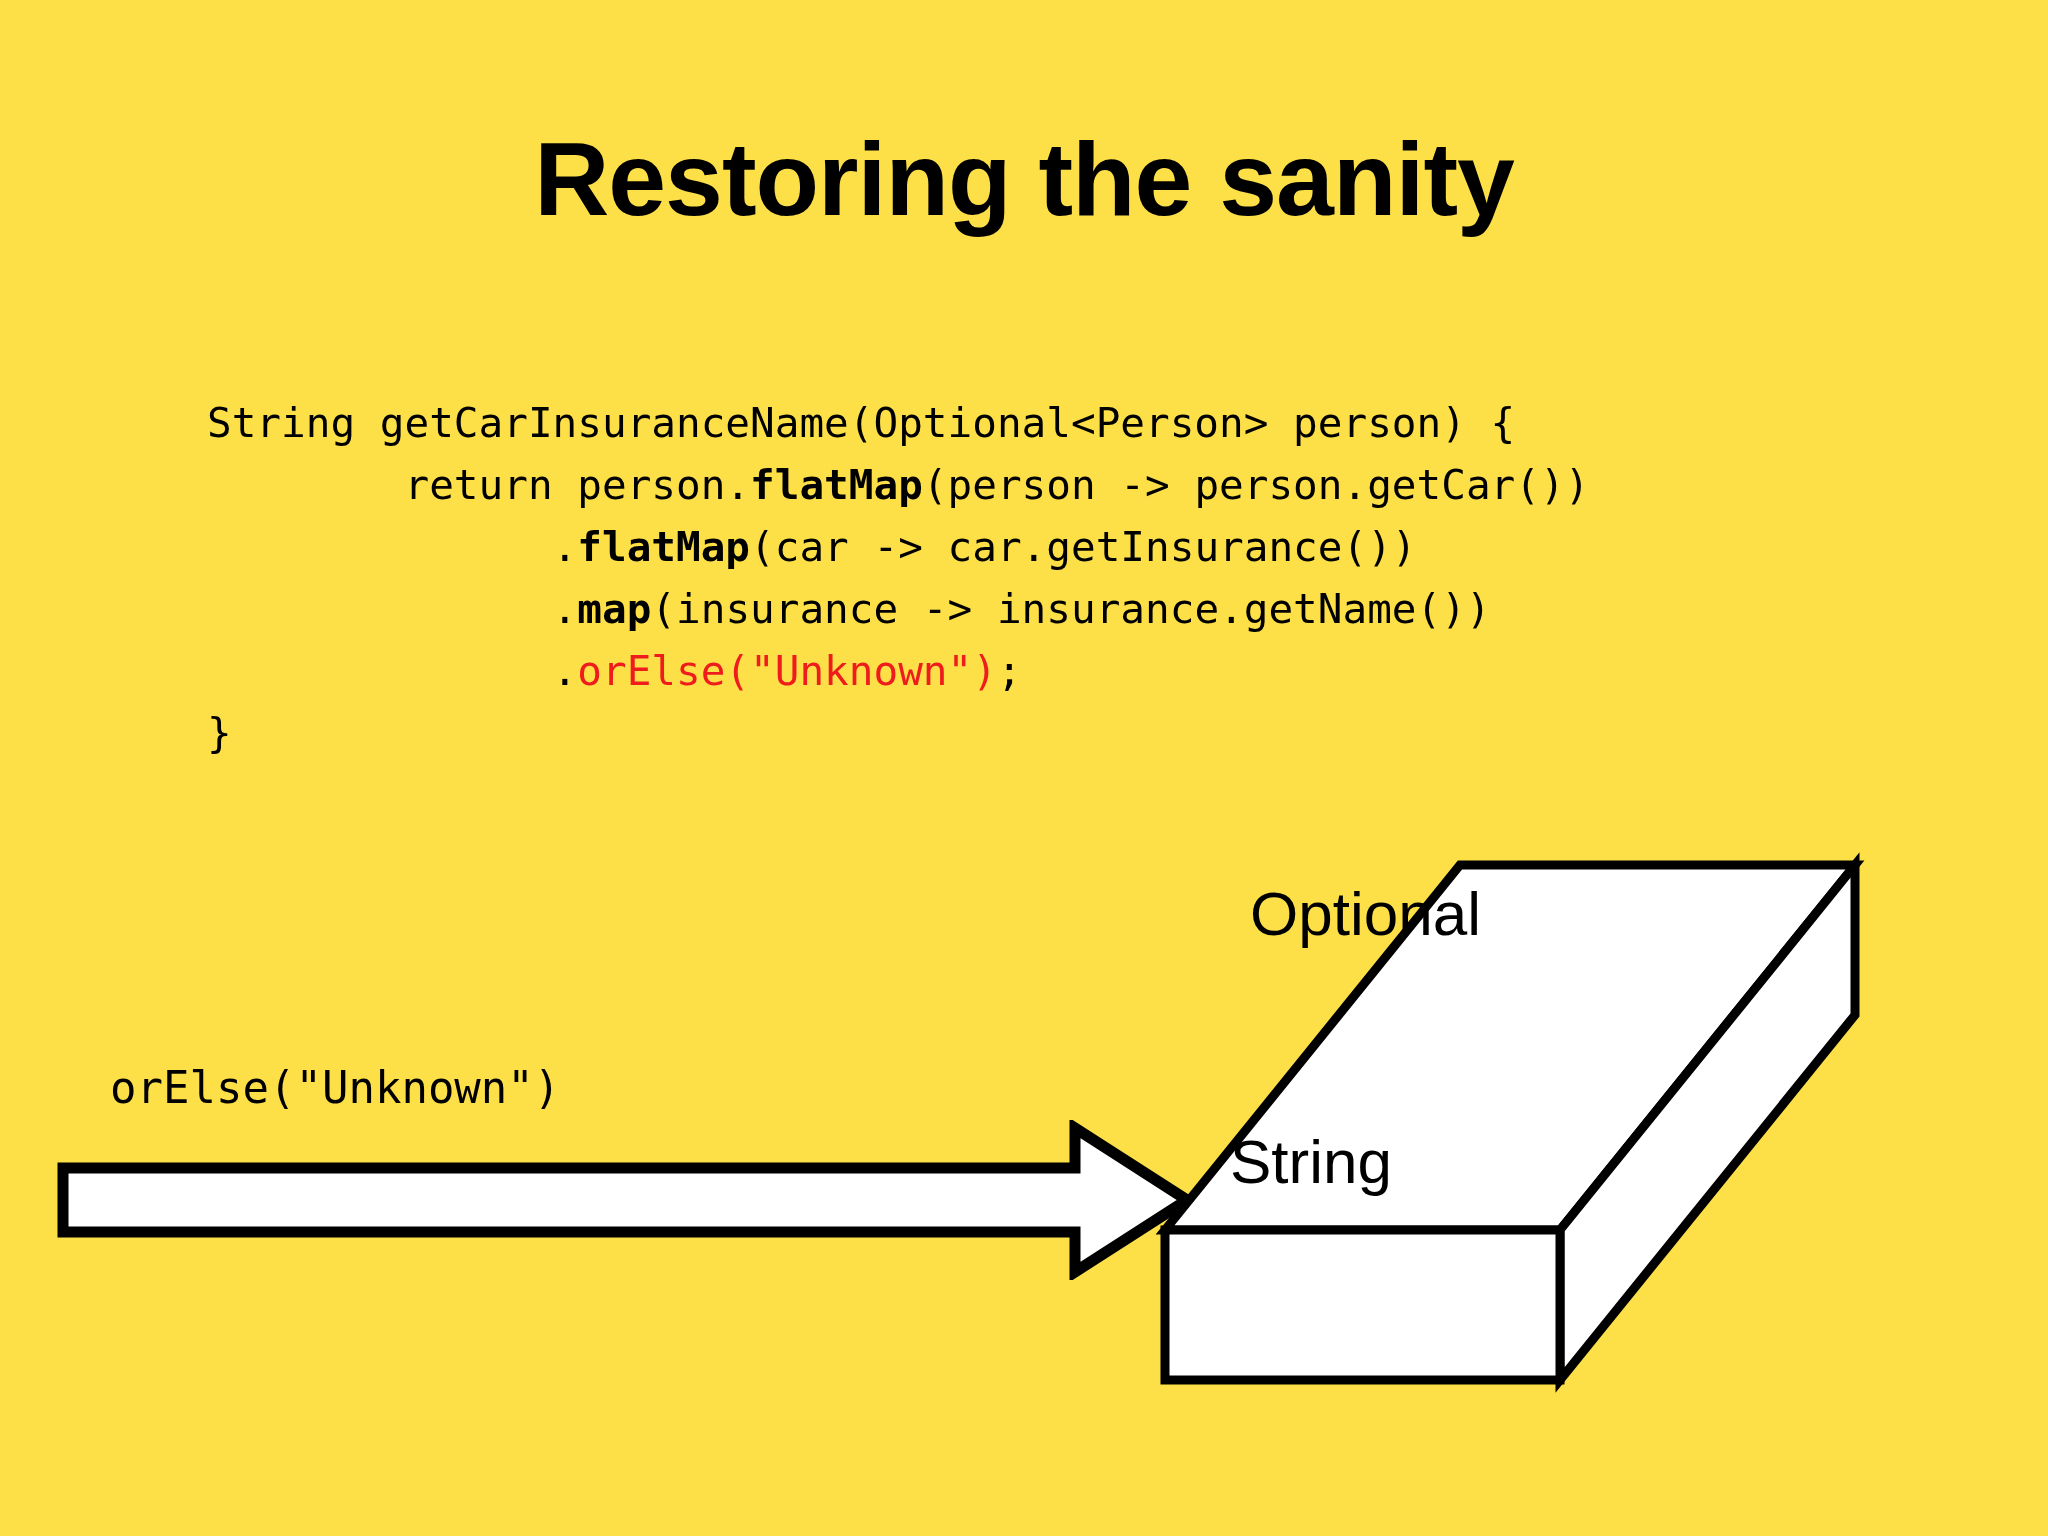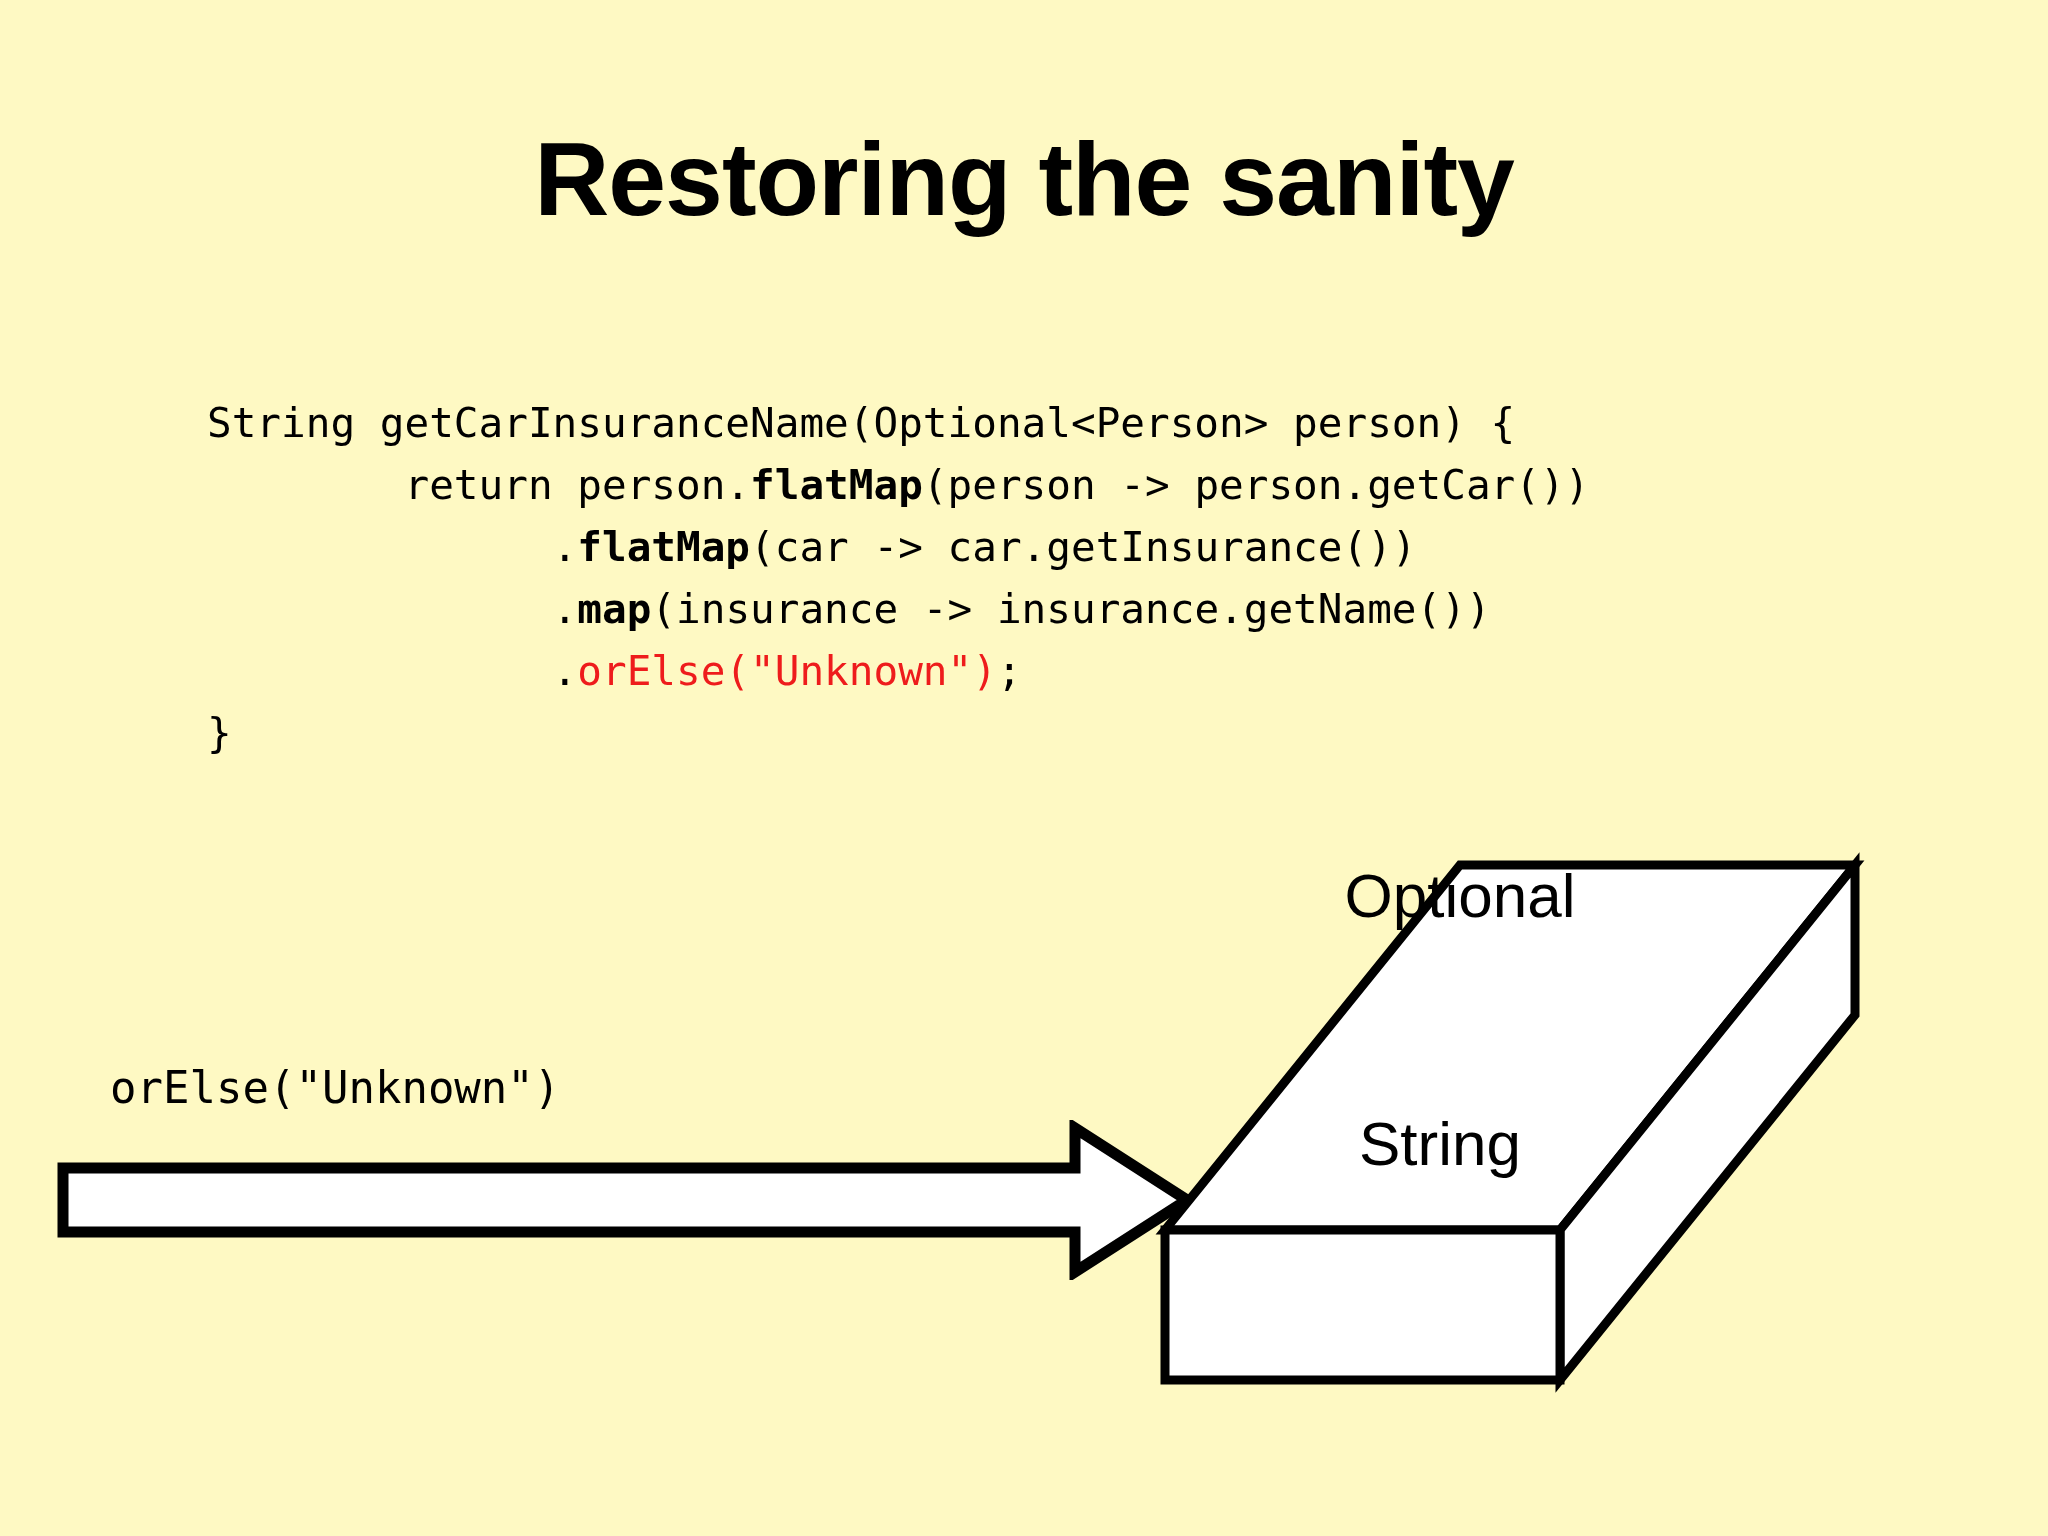--- a/index.html
+++ b/index.html
@@ -4,21 +4,21 @@
 <style>
   html, body {
     margin: 0;
     padding: 0;
     background: #ffffff;
   }
   #slide {
     position: relative;
     width: 2048px;
     height: 1536px;
-    background: #fef9c3;
+    background: #fde047;
     overflow: hidden;
     font-family: "Liberation Sans", sans-serif;
   }
 
   
   #slide-title {
     position: absolute;
     left: 0;
     top: 122px;
     width: 2048px;
@@ -82,21 +82,22 @@
     left: 1155px;
     top: 815px;
     width: 710px;
     height: 580px;
   }
   .cube-label {
     position: absolute;
     font-family: "Liberation Sans", sans-serif;
     color: #000000;
     white-space: pre;
-    text-align: center;
+    text-align: left;
+    margin-top: 18px;
   }
   #cube-label-top {
     left: 1250px;
     top: 860px;
     width: 420px;
     font-size: 62px;
   }
   #cube-label-front {
     left: 1230px;
     top: 1108px;

